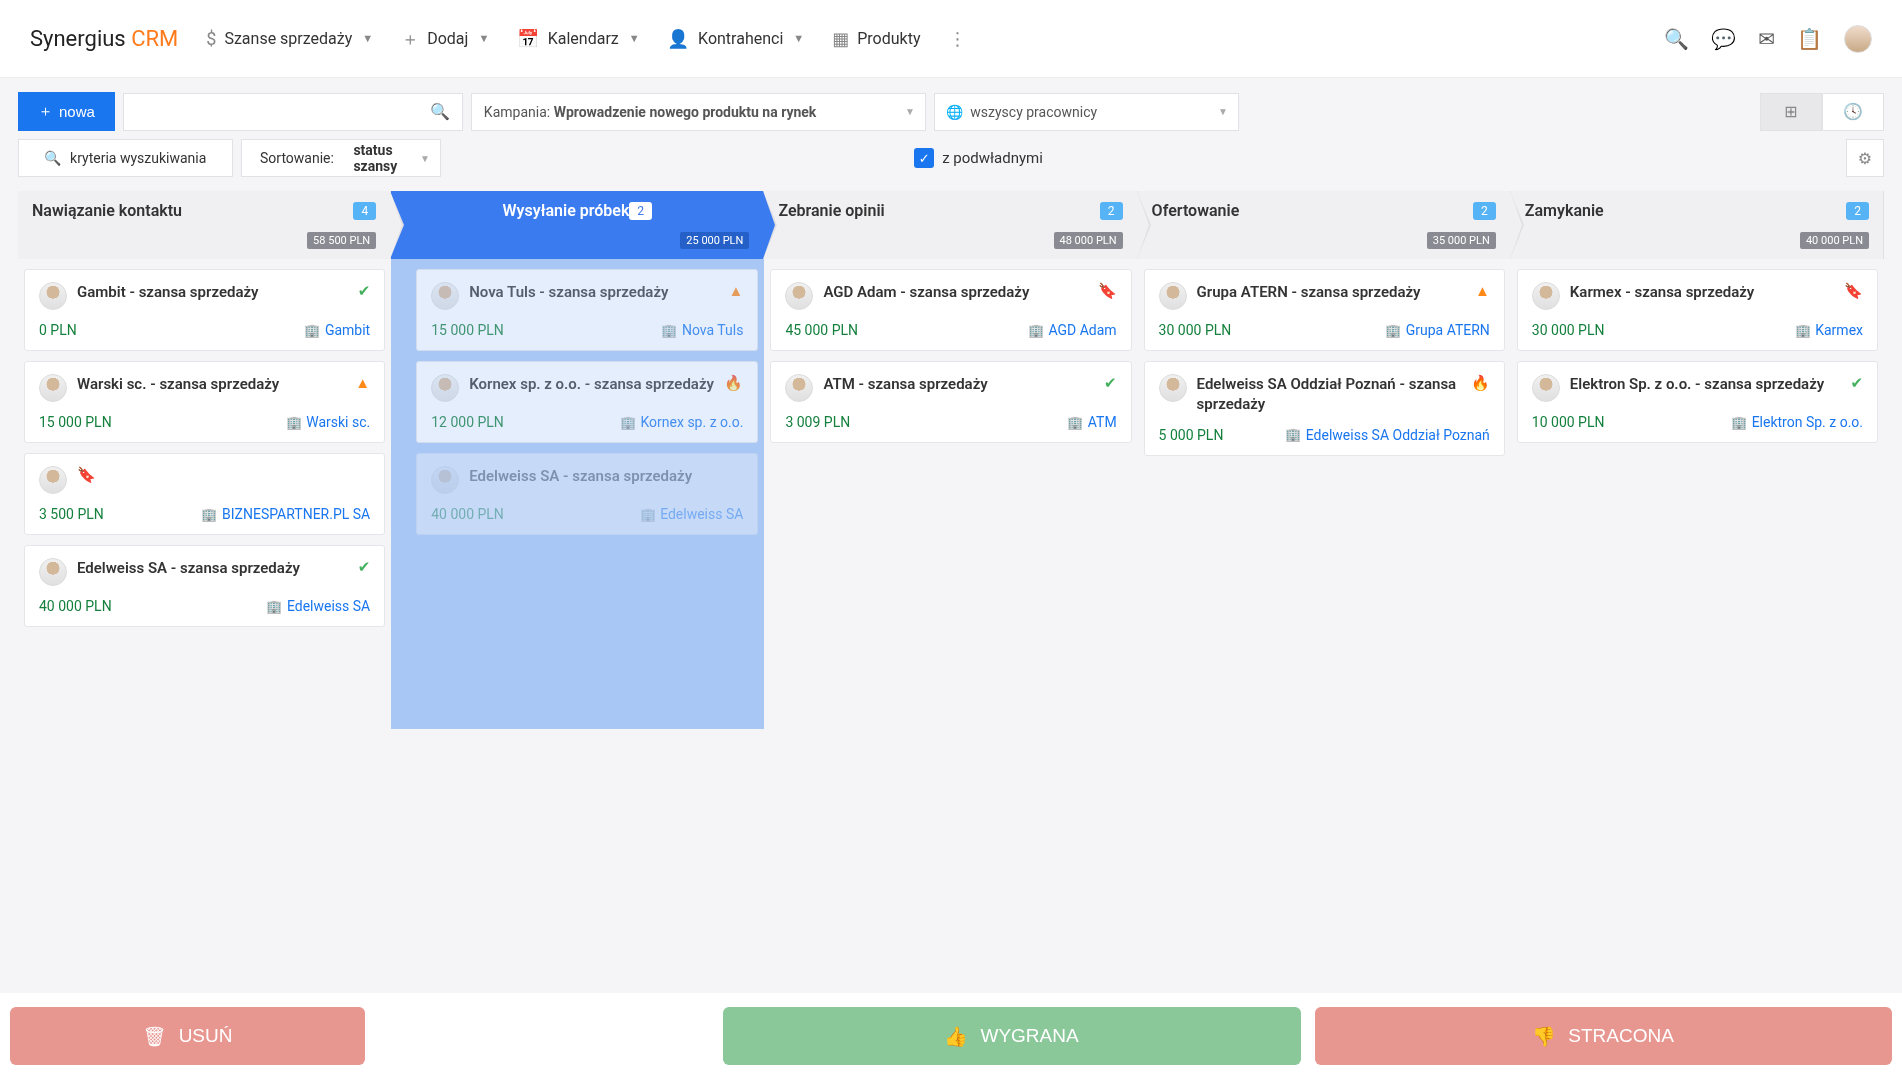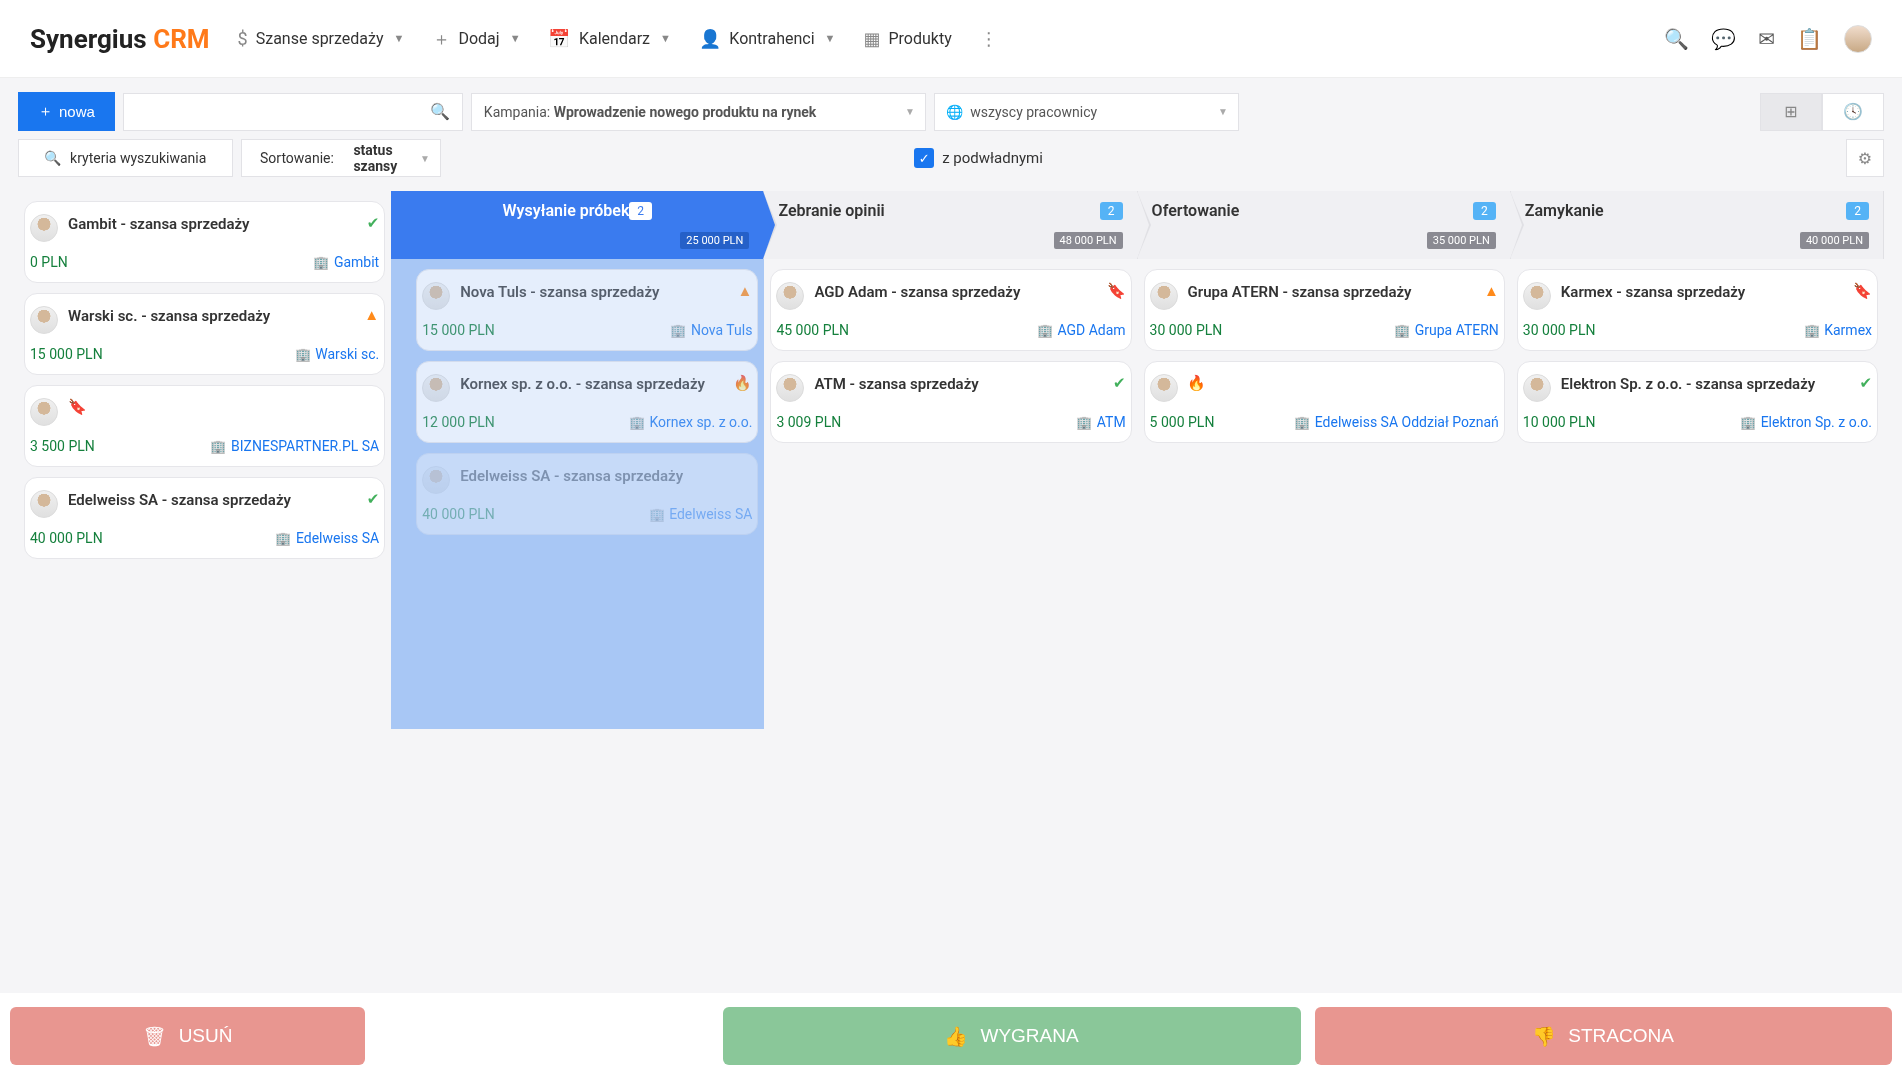--- a/index.html
+++ b/index.html
@@ -1,20 +1,20 @@
 <!DOCTYPE html>
 <html><head>
 <meta charset="utf-8">
 <style>
 * { box-sizing: border-box; margin: 0; padding: 0; }
 body { font-family: -apple-system, BlinkMacSystemFont, "Segoe UI", Roboto, sans-serif; background: #f5f5f7; color: #333; }
 
 
 .header { background: #fff; height: 78px; display: flex; align-items: center; padding: 0 30px; gap: 28px; border-bottom: 1px solid #eee; }
-.logo { font-size: 26px; font-weight: 700; color: #222; }
+.logo { font-size: 22px; font-weight: 400; color: #222; }
 .logo .crm { color: #ff7a1a; }
 .nav-item { display: flex; align-items: center; gap: 8px; font-size: 16px; color: #333; cursor: pointer; }
 .nav-item .icon { color: #888; font-size: 18px; }
 .chev { font-size: 11px; color: #888; margin-left: 2px; }
 .header-right { margin-left: auto; display: flex; align-items: center; gap: 22px; }
 .header-right .hicon { font-size: 20px; color: #555; cursor: pointer; }
 .avatar-sm { width: 28px; height: 28px; border-radius: 50%; background: linear-gradient(180deg,#f0dccc,#c8a985); border: 1px solid #ddd; }
 
 
 .toolbar { padding: 14px 18px 0 18px; display: flex; gap: 8px; align-items: center; flex-wrap: wrap; }
@@ -47,21 +47,21 @@
 .col-title-row { display: flex; justify-content: space-between; align-items: center; }
 .col-title { font-size: 16px; font-weight: 600; }
 .col-count { background: #55b3f6; color: #fff; font-size: 12px; padding: 2px 8px; border-radius: 3px; }
 .col-header.active .col-count { background: #fff; color: #3a7bef; }
 .col-sum { align-self: flex-end; background: #8a8a92; color: #fff; font-size: 11px; padding: 2px 6px; border-radius: 2px; }
 .col-header.active .col-sum { background: #2560c8; }
 
 .col-body { padding: 10px 6px; min-height: 470px; }
 .column.dragging .col-body { background: #a8c7f5; }
 
-.card { background: #fff; border: 1px solid #e6e6ea; border-radius: 13px; margin-bottom: 10px; padding: 12px 5px; }
+.card { background: #fff; border: 1px solid #e6e6ea; border-radius: 3px; margin-bottom: 10px; padding: 12px 14px; }
 .column.dragging .card { opacity: 0.7; margin-left: 19px; }
 .column.dragging .card.ghost { opacity: 0.35; }
 .card-top { display: flex; gap: 10px; align-items: flex-start; }
 .card-avatar { width: 28px; height: 28px; border-radius: 50%; background: #e8e8eb; border: 1px solid #ddd; flex-shrink: 0; background-image: radial-gradient(circle at 50% 35%, #d4b89a 30%, transparent 31%), linear-gradient(180deg,#f0f0f0,#e0e0e0); }
 .card-title { font-size: 15px; font-weight: 600; color: #333; flex: 1; line-height: 1.35; }
 .card-icon { font-size: 15px; flex-shrink: 0; }
 .card-bottom { display: flex; justify-content: space-between; align-items: center; margin-top: 12px; font-size: 14px; }
 .card-price { color: #15803d; }
 .card-company { color: #1976ef; display: flex; align-items: center; gap: 4px; }
 .card-company .bld { font-size: 13px; }
@@ -165,20 +165,27 @@
     <div class="checkbox">✓</div>
     <span>z podwładnymi</span>
   </div>
   <div class="gear-btn">
     <span>⚙</span>
   </div>
 </div>
 
 <div class="kanban" id="kanban">
     <div class="column">
+    <div class="col-header ">
+      <div class="col-title-row">
+        <span class="col-title">Nawiązanie kontaktu</span>
+        <span class="col-count">4</span>
+      </div>
+      <span class="col-sum">58 500 PLN</span>
+    </div>
     <div class="col-body">
       <div class="card ">
         <div class="card-top">
           <div class="card-avatar"></div>
           <div class="card-title">Gambit - szansa sprzedaży</div>
           <span class="card-icon ic-check">✔</span>
         </div>
         <div class="card-bottom">
           <span class="card-price">0 PLN</span>
           <span class="card-company">
@@ -331,20 +338,21 @@
         <div class="card-bottom">
           <span class="card-price">30 000 PLN</span>
           <span class="card-company">
             <span class="bld">🏢</span>Grupa ATERN
           </span>
         </div>
       </div>
       <div class="card ">
         <div class="card-top">
           <div class="card-avatar"></div>
+          <div class="card-title">Edelweiss SA Oddział Poznań - szansa sprzedaży</div>
           <span class="card-icon ic-fire">🔥</span>
         </div>
         <div class="card-bottom">
           <span class="card-price">5 000 PLN</span>
           <span class="card-company">
             <span class="bld">🏢</span>Edelweiss SA Oddział Poznań
           </span>
         </div>
       </div>
       </div>

